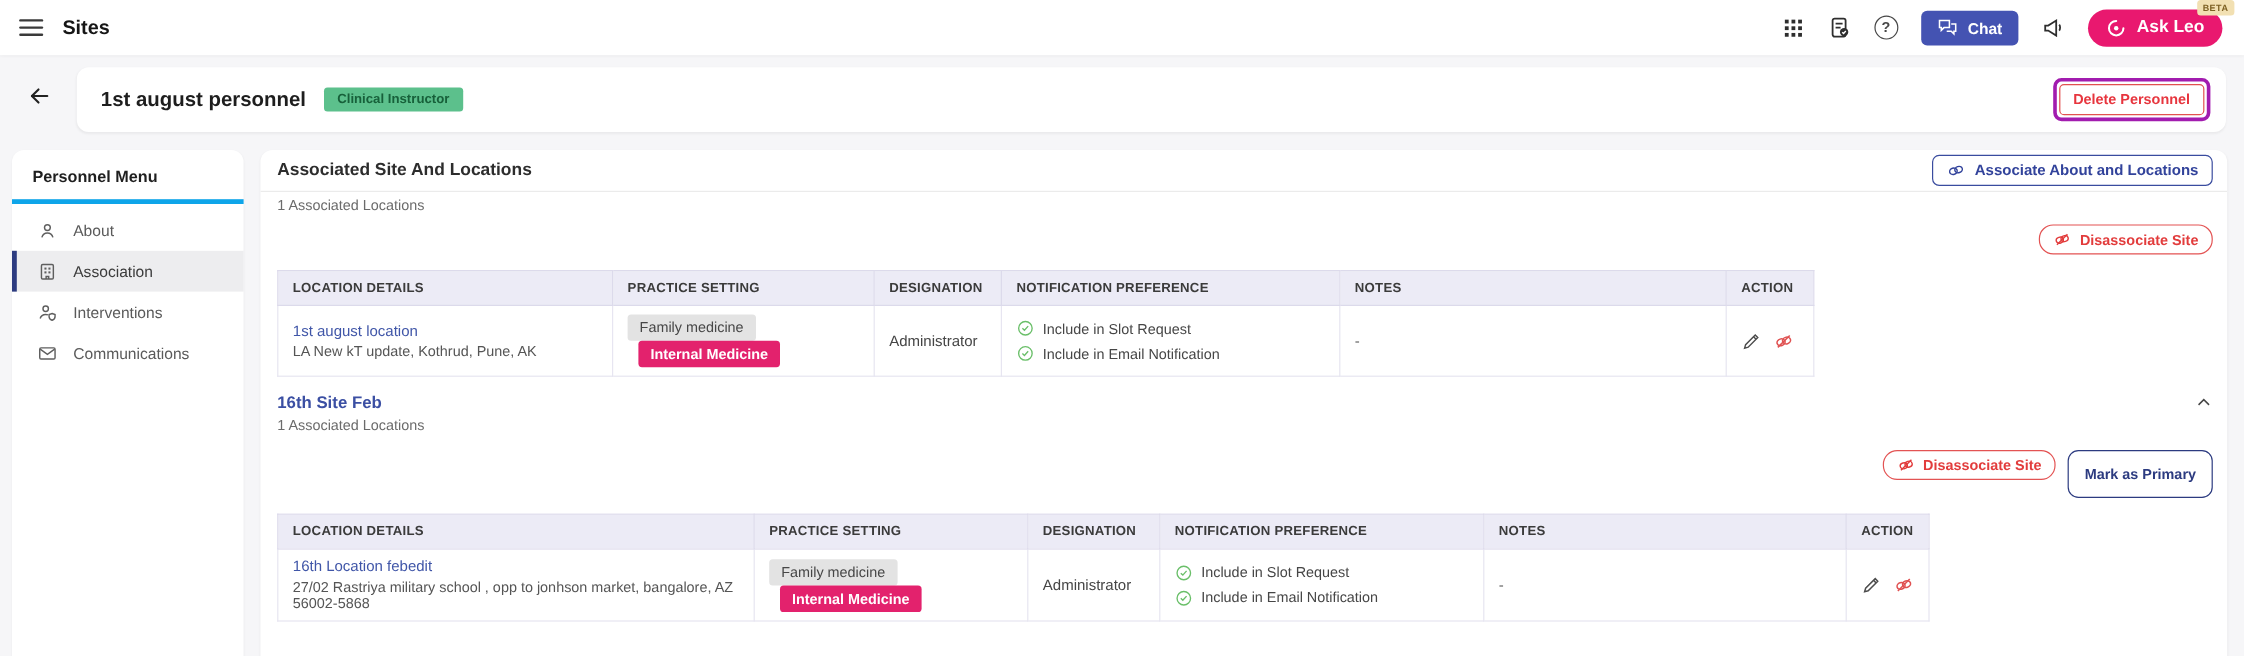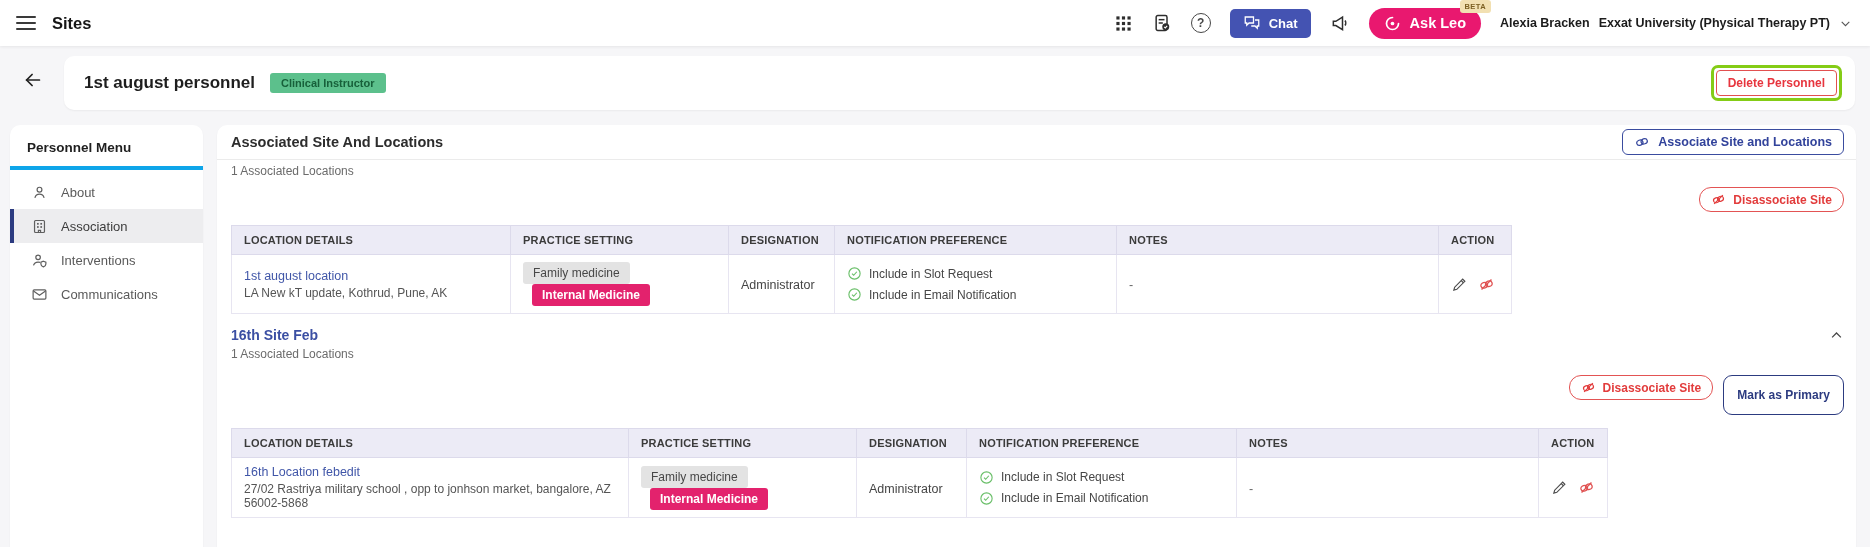--- a/index.html
+++ b/index.html
@@ -54,21 +54,21 @@
   .header-card {
     position:absolute; left:64px; right:15px; top:56px; height:54px;
     background:#fff; border-radius:10px; box-shadow:0 1px 2px rgba(0,0,0,.05);
     display:flex; align-items:center; padding:0 13px 0 20px;
   }
   .page-title { font-size:17px; font-weight:700; color:#1e1e1e; }
   .role-badge {
     margin-left:15px; background:#5cc08c; color:#17603a;
     font-size:11px; font-weight:600; padding:4px 11px; border-radius:3px;
   }
-  .delete-wrap { margin-left:auto; border:3px solid #84cc16; border-radius:7px; padding:2px; }
+  .delete-wrap { margin-left:auto; border:3px solid #a21caf; border-radius:7px; padding:2px; }
   .delete-btn {
     border:1px solid #e25050; color:#e7353e; background:#fff; border-radius:4px;
     font-size:12px; font-weight:700; height:26px; padding:0 11px; cursor:pointer;
     font-family:inherit;
   }
 
   
   .sidebar {
     position:absolute; left:10px; top:125px; width:193px; bottom:0;
     background:#fff; border-radius:10px 10px 0 0; box-shadow:0 1px 2px rgba(0,0,0,.05);
@@ -201,29 +201,20 @@
     <button class="askleo-btn">
       <span>
         <svg width="17" height="17" viewBox="0 0 24 24" fill="none" stroke="#fff" stroke-width="2.4" stroke-linecap="round">
           <path d="M12 3.5a8.5 8.5 0 1 0 8.5 8.5"></path>
           <circle cx="12" cy="12" r="2.6" fill="#fff" stroke="none"></circle>
         </svg>
       </span>
       <span>Ask Leo</span>
       <span class="beta-tag">BETA</span>
     </button>
-    <div class="user-menu">
-      <span class="user-name">Alexia Bracken</span>
-      <span class="user-org">Exxat University (Physical Therapy PT)</span>
-      <span class="chev">
-        <svg width="13" height="13" viewBox="0 0 24 24" fill="none" stroke="currentColor" stroke-width="2">
-            <path d="M5 9l7 7 7-7"></path>
-          </svg>
-      </span>
-    </div>
   </div>
 </header>
 
 <button class="back-btn">
   <svg width="22" height="22" viewBox="0 0 24 24" fill="none" stroke="currentColor" stroke-width="1.9" stroke-linecap="round" stroke-linejoin="round">
     <path d="M19 12H5"></path>
       <path d="M11 18l-6-6 6-6"></path>
   </svg>
 </button>
 
@@ -287,21 +278,21 @@
     <div class="main-title">Associated Site And Locations</div>
     <button class="associate-btn">
       <span>
         <svg width="16" height="16" viewBox="0 0 24 24" fill="none" stroke="currentColor" stroke-width="1.8">
           <g transform="rotate(-18 12 12)">
               <ellipse cx="8.6" cy="12" rx="4.8" ry="3.9"></ellipse>
               <ellipse cx="15.4" cy="12" rx="4.8" ry="3.9"></ellipse>
             </g>
         </svg>
       </span>
-      <span>Associate Site and Locations</span>
+      <span>Associate About and Locations</span>
     </button>
   </div>
 
   <section class="section">
     <div class="loc-count">1 Associated Locations</div>
 
     <div class="btn-row">
       <button class="danger-btn">
         <span>
           <svg width="15" height="15" viewBox="0 0 24 24" fill="none" stroke="currentColor" stroke-width="1.9">

